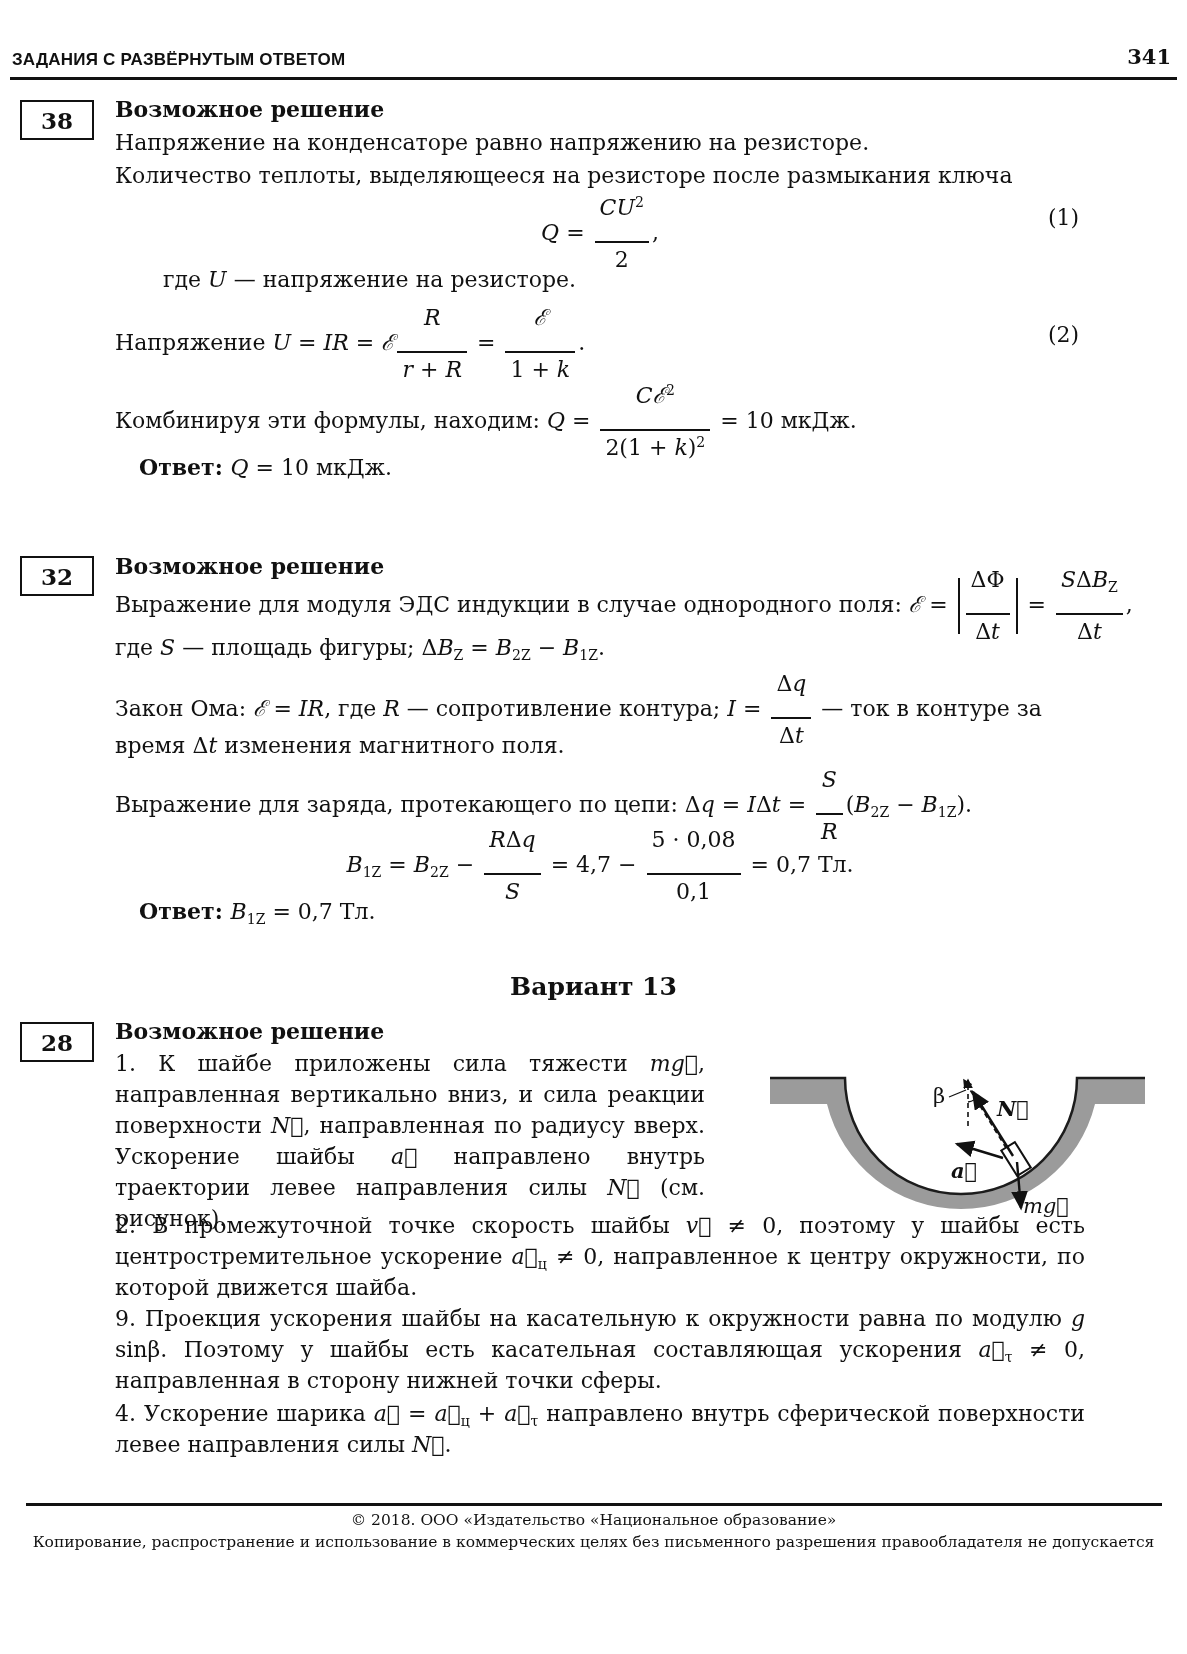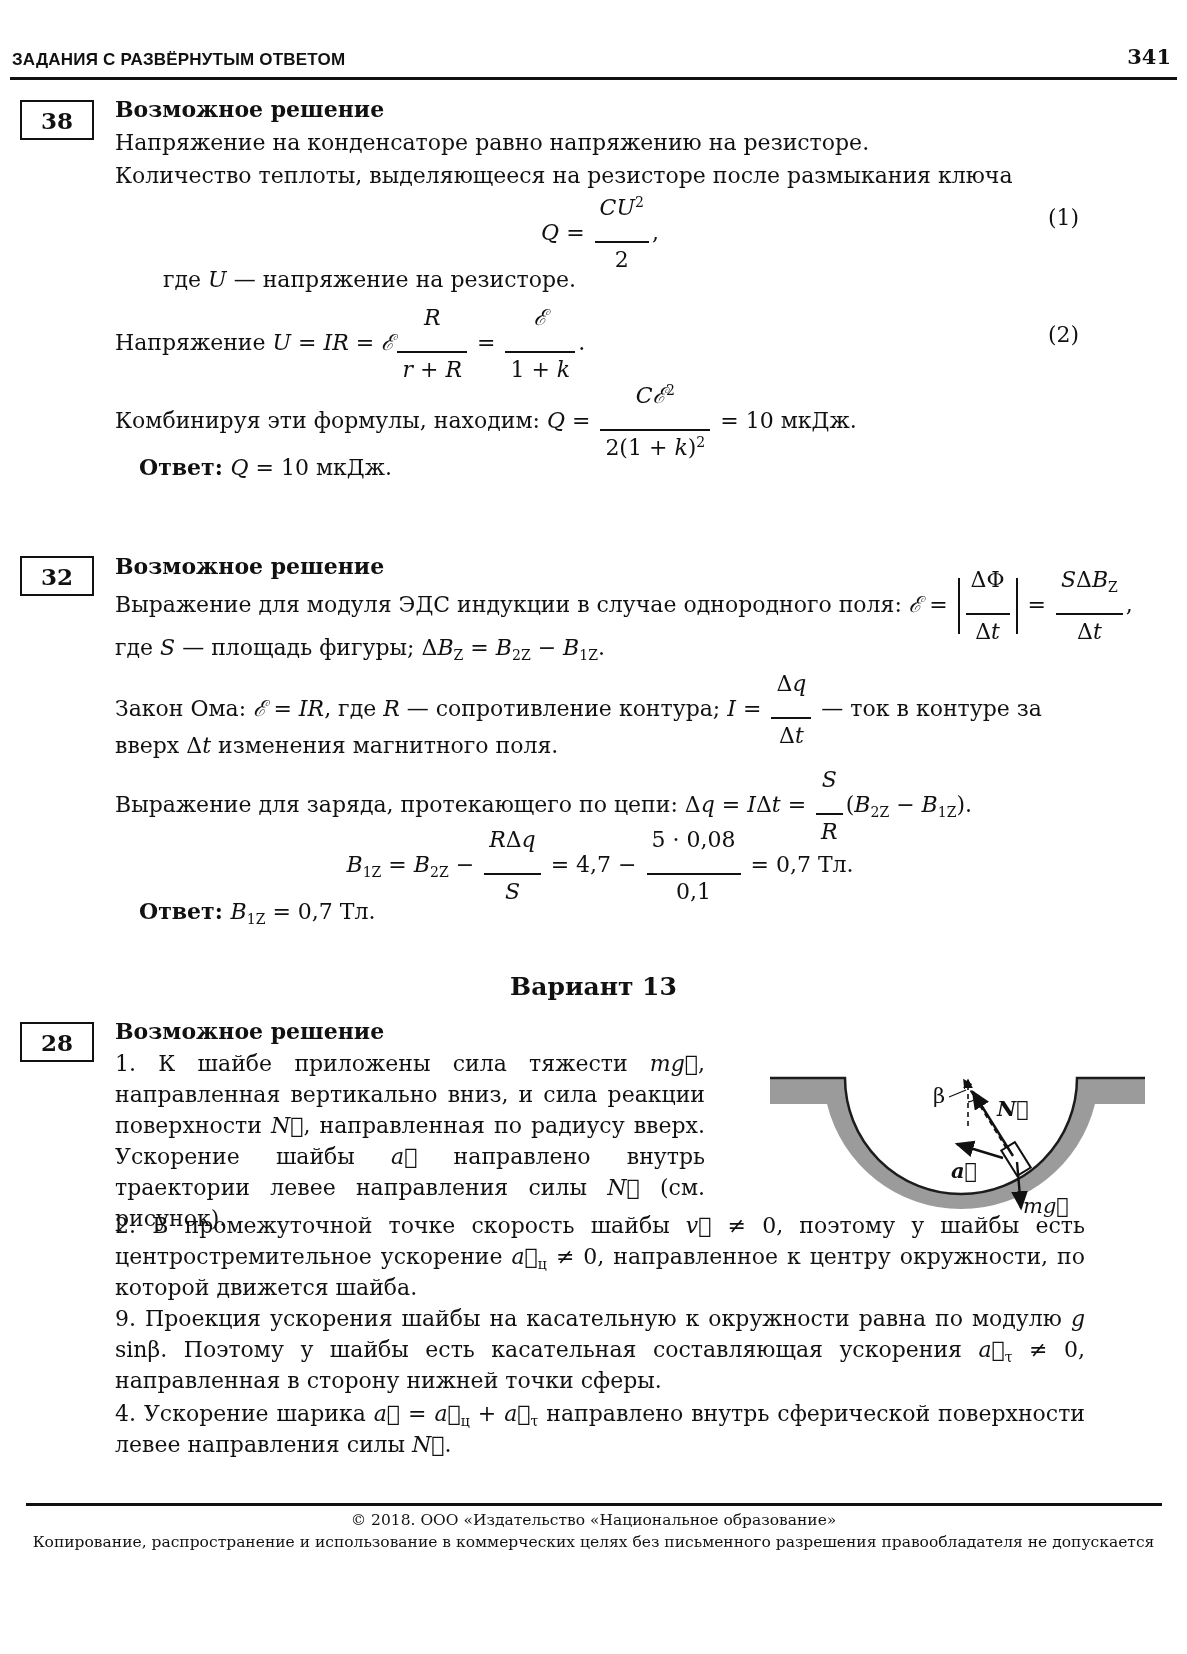--- a/index.html
+++ b/index.html
@@ -94,21 +94,21 @@
 <div id="s31-eq2" class="abs par nowrap"><span>Напряжение </span><span class="var">U</span><span> = </span><span class="var">IR</span><span> = </span><span class="var">ℰ</span><span class="frac"><span class="num"><span class="var">R</span></span><span class="den"><span class="var">r</span><span> + </span><span class="var">R</span></span></span><span> = </span><span class="frac"><span class="num"><span class="var">ℰ</span></span><span class="den"><span>1 + </span><span class="var">k</span></span></span><span>.</span></div>
 <div id="s31-eq2-label" class="eqlabel">(2)</div>
 <div id="s31-p4" class="abs par nowrap"><span>Комбинируя эти формулы, находим: </span><span class="var">Q</span><span> = </span><span class="frac"><span class="num"><span class="var">C</span><span class="var">ℰ</span><sup>2</sup></span><span class="den"><span>2(1 + </span><span class="var">k</span><span>)</span><sup>2</sup></span></span><span> = 10 мкДж.</span></div>
 <div id="s31-ans" class="abs par nowrap"><span class="bold">Ответ: </span><span class="var">Q</span><span> = 10 мкДж.</span></div>
 
 <div id="box32" class="numbox">32</div>
 <div id="s32-heading" class="abs par heading nowrap">Возможное решение</div>
 <div id="s32-p1" class="abs par nowrap"><span>Выражение для модуля ЭДС индукции в случае однородного поля: </span><span class="var">ℰ</span><span> = </span><span class="bigbar"></span><span class="frac"><span class="num"><span>ΔΦ</span></span><span class="den"><span>Δ</span><span class="var">t</span></span></span><span class="bigbar"></span><span> = </span><span class="frac"><span class="num"><span class="var">S</span><span>Δ</span><span class="var">B</span><sub>Z</sub></span><span class="den"><span>Δ</span><span class="var">t</span></span></span><span>,</span></div>
 <div id="s32-p2" class="abs par nowrap"><span>где </span><span class="var">S</span><span> — площадь фигуры; Δ</span><span class="var">B</span><sub>Z</sub><span> = </span><span class="var">B</span><sub>2Z</sub><span> − </span><span class="var">B</span><sub>1Z</sub><span>.</span></div>
 <div id="s32-p3" class="abs par nowrap"><span>Закон Ома: </span><span class="var">ℰ</span><span> = </span><span class="var">IR</span><span>, где </span><span class="var">R</span><span> — сопротивление контура; </span><span class="var">I</span><span> = </span><span class="frac"><span class="num"><span>Δ</span><span class="var">q</span></span><span class="den"><span>Δ</span><span class="var">t</span></span></span><span> — ток в контуре за</span></div>
-<div id="s32-p3b" class="abs par nowrap"><span>вверх Δ</span><span class="var">t</span><span> изменения магнитного поля.</span></div>
+<div id="s32-p3b" class="abs par nowrap"><span>время Δ</span><span class="var">t</span><span> изменения магнитного поля.</span></div>
 <div id="s32-p4" class="abs par nowrap"><span>Выражение для заряда, протекающего по цепи: Δ</span><span class="var">q</span><span> = </span><span class="var">I</span><span>Δ</span><span class="var">t</span><span> = </span><span class="frac"><span class="num"><span class="var">S</span></span><span class="den"><span class="var">R</span></span></span><span>(</span><span class="var">B</span><sub>2Z</sub><span> − </span><span class="var">B</span><sub>1Z</sub><span>).</span></div>
 <div id="s32-eq" class="abs par center nowrap"><span class="var">B</span><sub>1Z</sub><span> = </span><span class="var">B</span><sub>2Z</sub><span> − </span><span class="frac"><span class="num"><span class="var">R</span><span>Δ</span><span class="var">q</span></span><span class="den"><span class="var">S</span></span></span><span> = 4,7 − </span><span class="frac"><span class="num"><span>5 · 0,08</span></span><span class="den"><span>0,1</span></span></span><span> = 0,7  Тл.</span></div>
 <div id="s32-ans" class="abs par nowrap"><span class="bold">Ответ: </span><span class="var">B</span><sub>1Z</sub><span> = 0,7 Тл.</span></div>
 
 <div id="variant" class="abs">Вариант 13</div>
 
 <div id="box28" class="numbox">28</div>
 <div id="s28-heading" class="abs par heading nowrap">Возможное решение</div>
 <div id="s28-item1" class="abs par just"><span>1. К шайбе приложены сила тяжести </span><span class="var">mg⃗</span><span>, направленная вертикально вниз, и сила реакции поверхности </span><span class="var">N⃗</span><span>, направленная по радиусу вверх. Ускорение шайбы </span><span class="var">a⃗</span><span> направлено внутрь траектории левее направления силы </span><span class="var">N⃗</span><span> (см. рисунок).</span></div>
 

